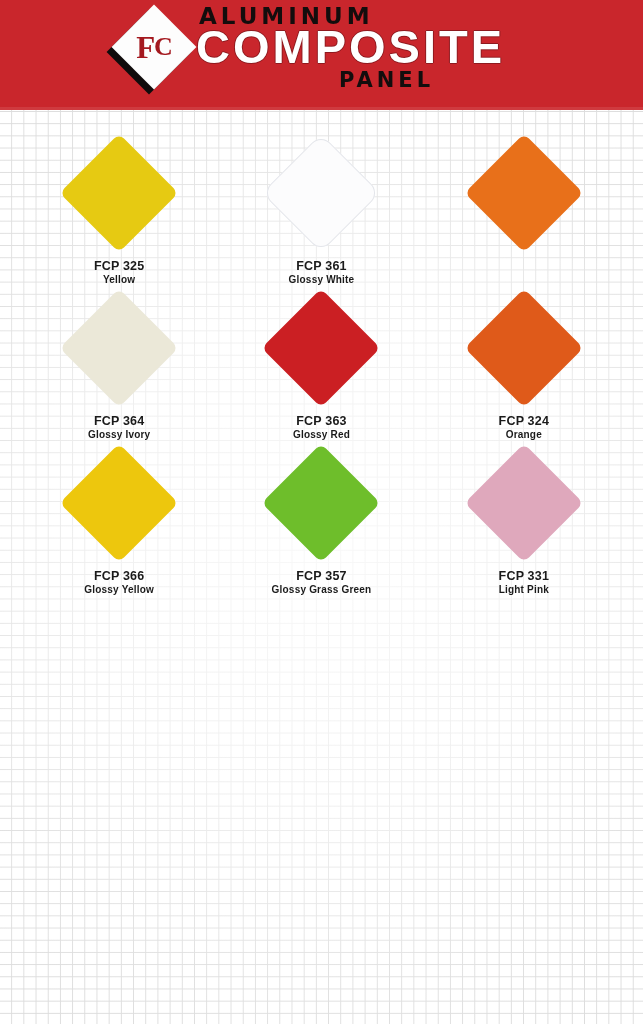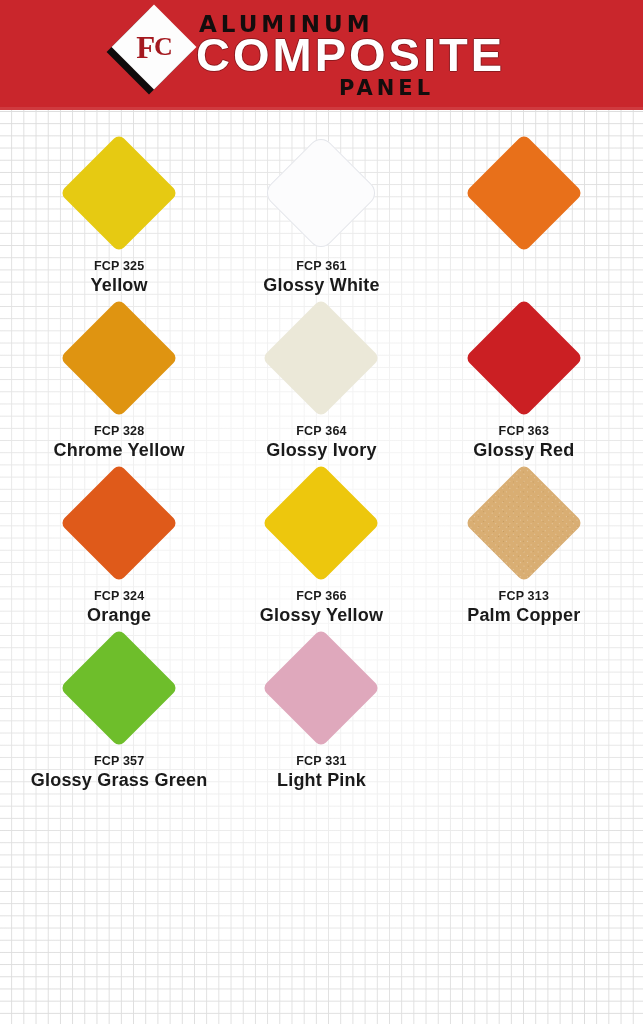--- a/index.html
+++ b/index.html
@@ -66,21 +66,21 @@
     font-weight: 700;
     font-size: 31px;
     color: #a4191f;
     letter-spacing: -1px;
     line-height: 1;
   }
   #logo-letters .small-c { font-size: 26px; }
 
   #title-block {
     position: absolute;
-    left: 196px; top: 8px;
+    left: 196px; top: 0;
     width: 400px; height: 98px; text-align: right;
   }
   #title-aluminum {
     position: absolute;
     left: 3px; top: 5px;
     font-family: "DejaVu Sans", sans-serif;
     font-weight: 700;
     font-size: 23px;
     letter-spacing: 4px;
     color: #130d0d;
@@ -234,21 +234,21 @@
     font-family: "Liberation Sans", sans-serif;
     font-weight: 700;
     font-size: 12.5px;
     color: #1a1a1a;
     letter-spacing: .2px;
     white-space: nowrap;
   }
   .name {
     font-family: "Liberation Sans", sans-serif;
     font-weight: 700;
-    font-size: 18px;
+    font-size: 10px;
     color: #1a1a1a;
     letter-spacing: .2px;
     white-space: nowrap;
   }
 </style>
 </head>
 <body>
 
 <div id="page">
 
@@ -294,29 +294,20 @@
             <div class="name">Glossy White</div>
           </div>
         </div>
         <div class="cell">
           <div class="diamond-wrap">
             <div class="diamond fin-gloss" style="background: rgb(232, 112, 26);"></div>
           </div>
         </div>
         <div class="cell">
           <div class="diamond-wrap">
-            <div class="diamond fin-gloss" style="background: rgb(223, 148, 17);"></div>
-          </div>
-          <div class="labels">
-            <div class="code">FCP 328</div>
-            <div class="name">Chrome Yellow</div>
-          </div>
-        </div>
-        <div class="cell">
-          <div class="diamond-wrap">
             <div class="diamond fin-gloss" style="background: rgb(235, 232, 216);"></div>
           </div>
           <div class="labels">
             <div class="code">FCP 364</div>
             <div class="name">Glossy Ivory</div>
           </div>
         </div>
         <div class="cell">
           <div class="diamond-wrap">
             <div class="diamond fin-gloss" style="background: rgb(203, 31, 35);"></div>
@@ -339,31 +330,20 @@
           <div class="diamond-wrap">
             <div class="diamond fin-gloss" style="background: rgb(237, 199, 13);"></div>
           </div>
           <div class="labels">
             <div class="code">FCP 366</div>
             <div class="name">Glossy Yellow</div>
           </div>
         </div>
         <div class="cell">
           <div class="diamond-wrap">
-            <div class="diamond fin-metal" style="background: rgb(217, 174, 115);">
-              <div class="flake"></div>
-            </div>
-          </div>
-          <div class="labels">
-            <div class="code">FCP 313</div>
-            <div class="name">Palm Copper</div>
-          </div>
-        </div>
-        <div class="cell">
-          <div class="diamond-wrap">
             <div class="diamond fin-gloss" style="background: rgb(110, 190, 43);"></div>
           </div>
           <div class="labels">
             <div class="code">FCP 357</div>
             <div class="name">Glossy Grass Green</div>
           </div>
         </div>
         <div class="cell">
           <div class="diamond-wrap">
             <div class="diamond fin-matte" style="background: rgb(223, 168, 188);"></div>

